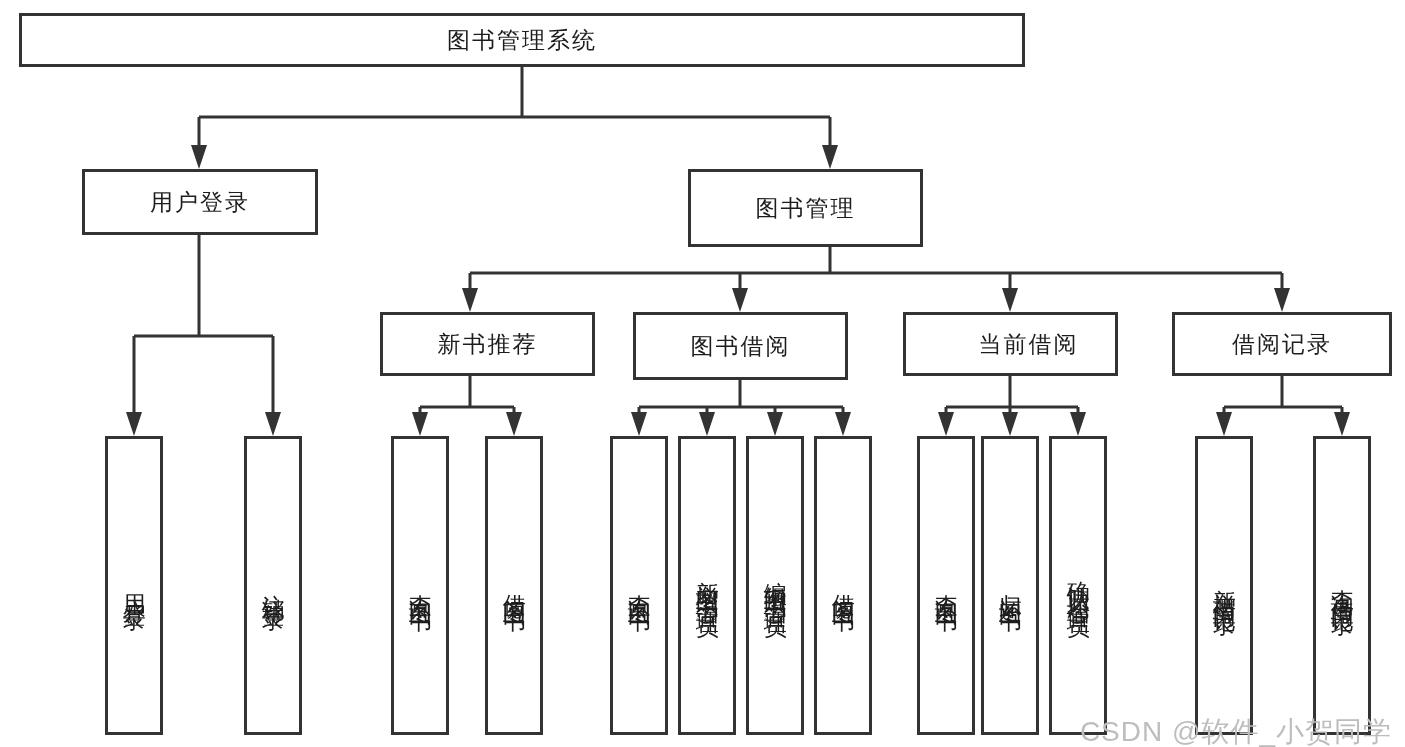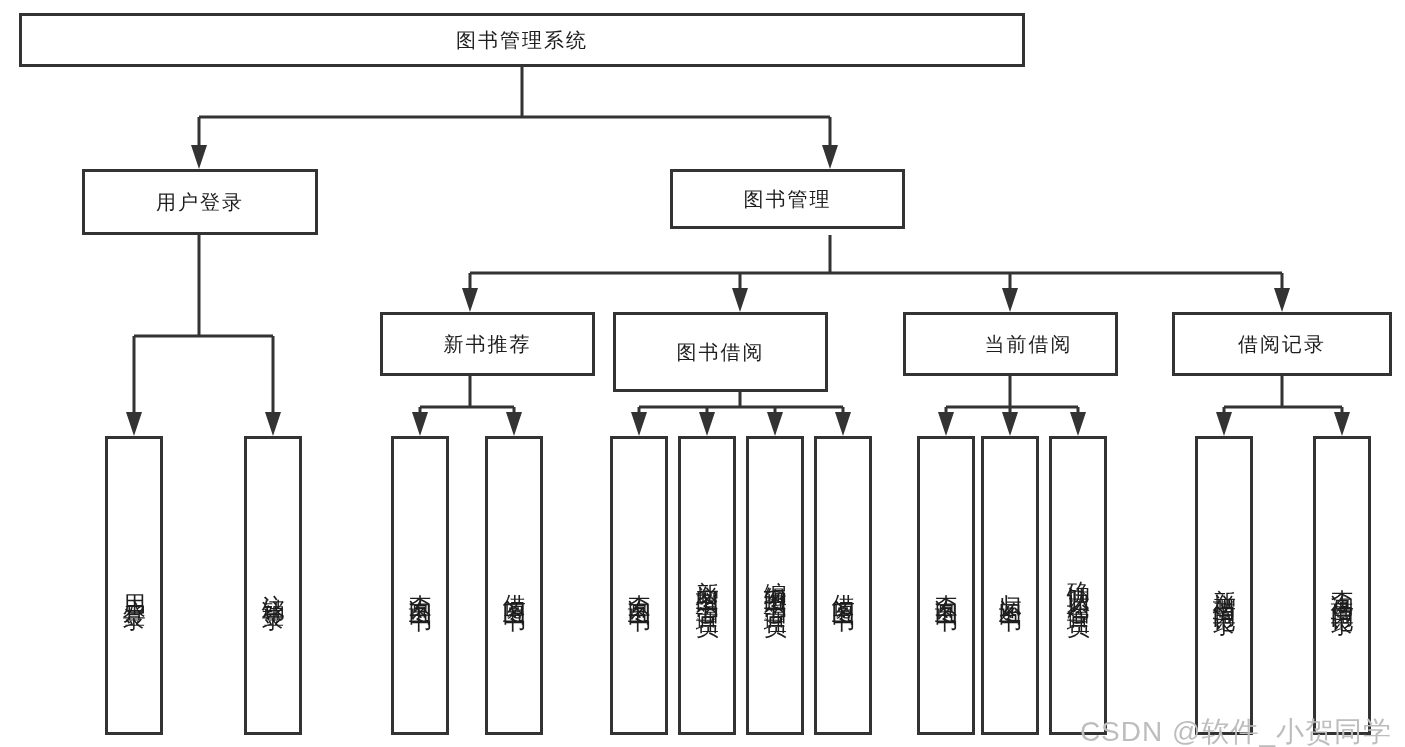--- a/index.html
+++ b/index.html
@@ -6,21 +6,21 @@
   .canvas{
     position:relative;width:1405px;height:747px;background:#ffffff;
     font-family:"Liberation Sans","DejaVu Sans",sans-serif;overflow:hidden;
   }
   svg.wires{position:absolute;left:0;top:0;width:1405px;height:747px;}
   .node{
     position:absolute;box-sizing:border-box;background:#ffffff;
     border:3px solid #333333;color:#1d1d1d;
     display:flex;align-items:center;justify-content:center;text-align:center;
   }
-  .hnode{font-size:20px;letter-spacing:2px;}
+  .hnode{font-size:23px;letter-spacing:2px;}
   .leaf{width:58px;top:436px;height:299px;}
   .vtext{
     writing-mode:vertical-rl;text-orientation:mixed;
     font-size:23px;letter-spacing:5px;line-height:1.1;color:#1d1d1d;
   }
   .watermark{
     position:absolute;top:713px;right:13px;z-index:5;
     font-size:28px;letter-spacing:1px;color:#bdbdbd;
     font-family:"Liberation Sans","DejaVu Sans",sans-serif;
   }
@@ -66,24 +66,24 @@
       <polygon points="1002,412 1018,412 1010,436"></polygon>
       <polygon points="1070,412 1086,412 1078,436"></polygon>
       <polygon points="1216,412 1232,412 1224,436"></polygon>
       <polygon points="1334,412 1350,412 1342,436"></polygon>
     </g>
   </svg>
 
   <div class="node hnode" style="left:19px;top:13px;width:1006px;height:54px;">图书管理系统</div>
 
   <div class="node hnode" style="left:82px;top:169px;width:236px;height:66px;">用户登录</div>
-  <div class="node hnode" style="left:670px;top:169px;width:235px;height:60px;">图书管理</div>
+  <div class="node hnode" style="left:688px;top:169px;width:235px;height:78px;">图书管理</div>
 
   <div class="node hnode" style="left:363px;top:312px;width:215px;height:64px;margin-left:17px;">新书推荐</div>
-  <div class="node hnode" style="left:613px;top:312px;width:215px;height:80px;">图书借阅</div>
+  <div class="node hnode" style="left:633px;top:312px;width:215px;height:68px;">图书借阅</div>
   <div class="node hnode" style="left:903px;top:312px;width:215px;height:64px;padding-left:36px;">当前借阅</div>
   <div class="node hnode" style="left:1172px;top:312px;width:220px;height:64px;">借阅记录</div>
 
   <div class="node leaf" style="left:105px;">
     <span class="vtext">用户登录</span>
   </div>
   <div class="node leaf" style="left:244px;">
     <span class="vtext">注销登录</span>
   </div>
 

